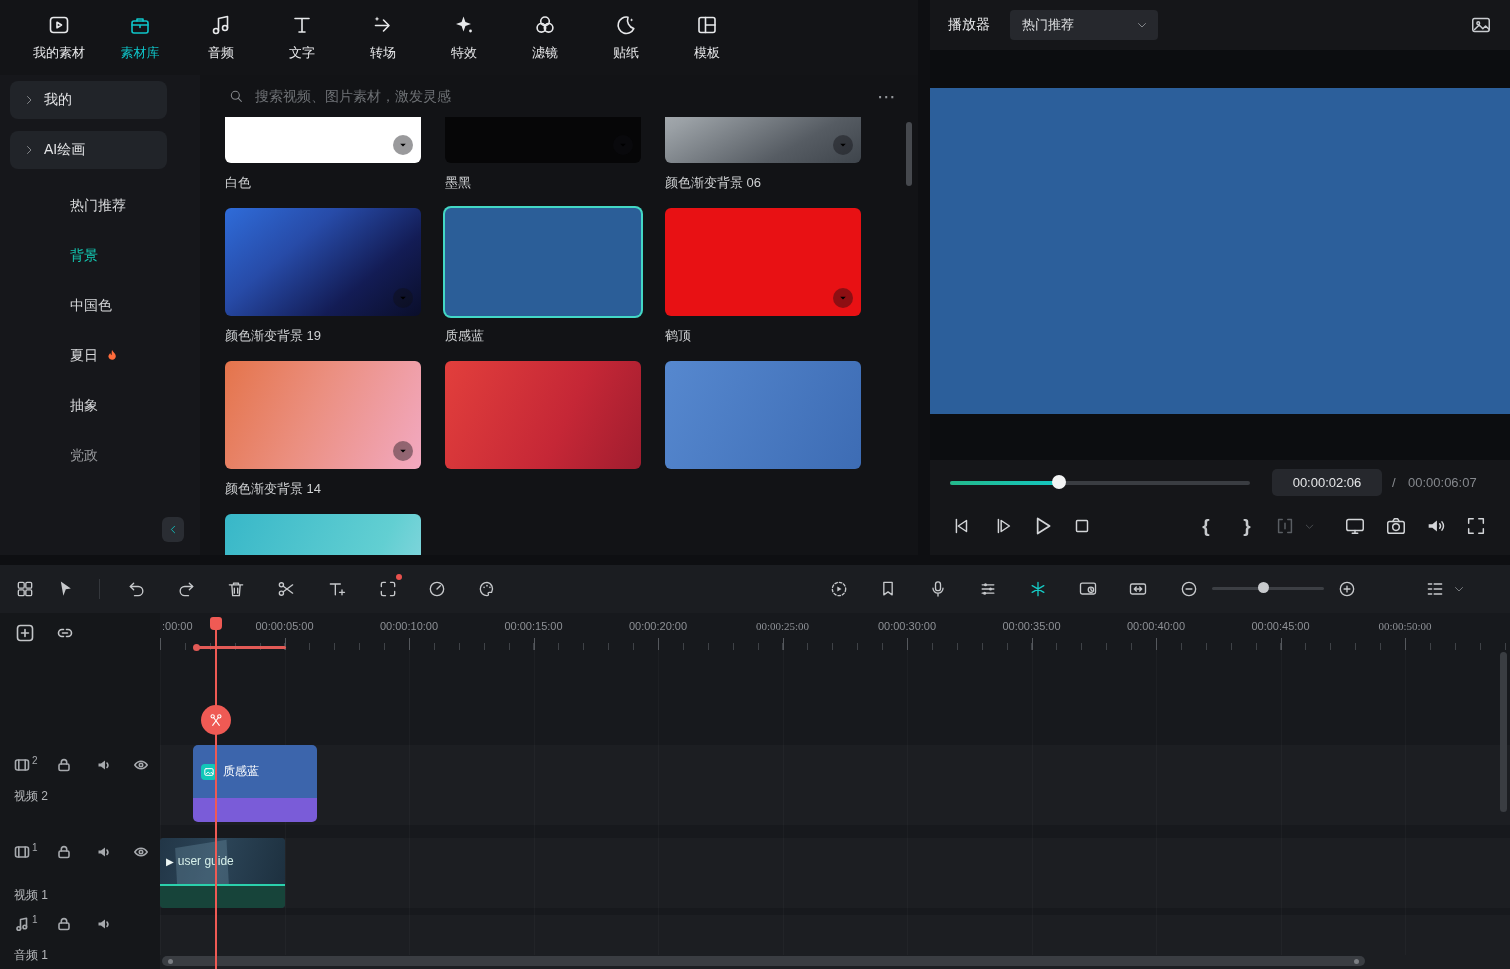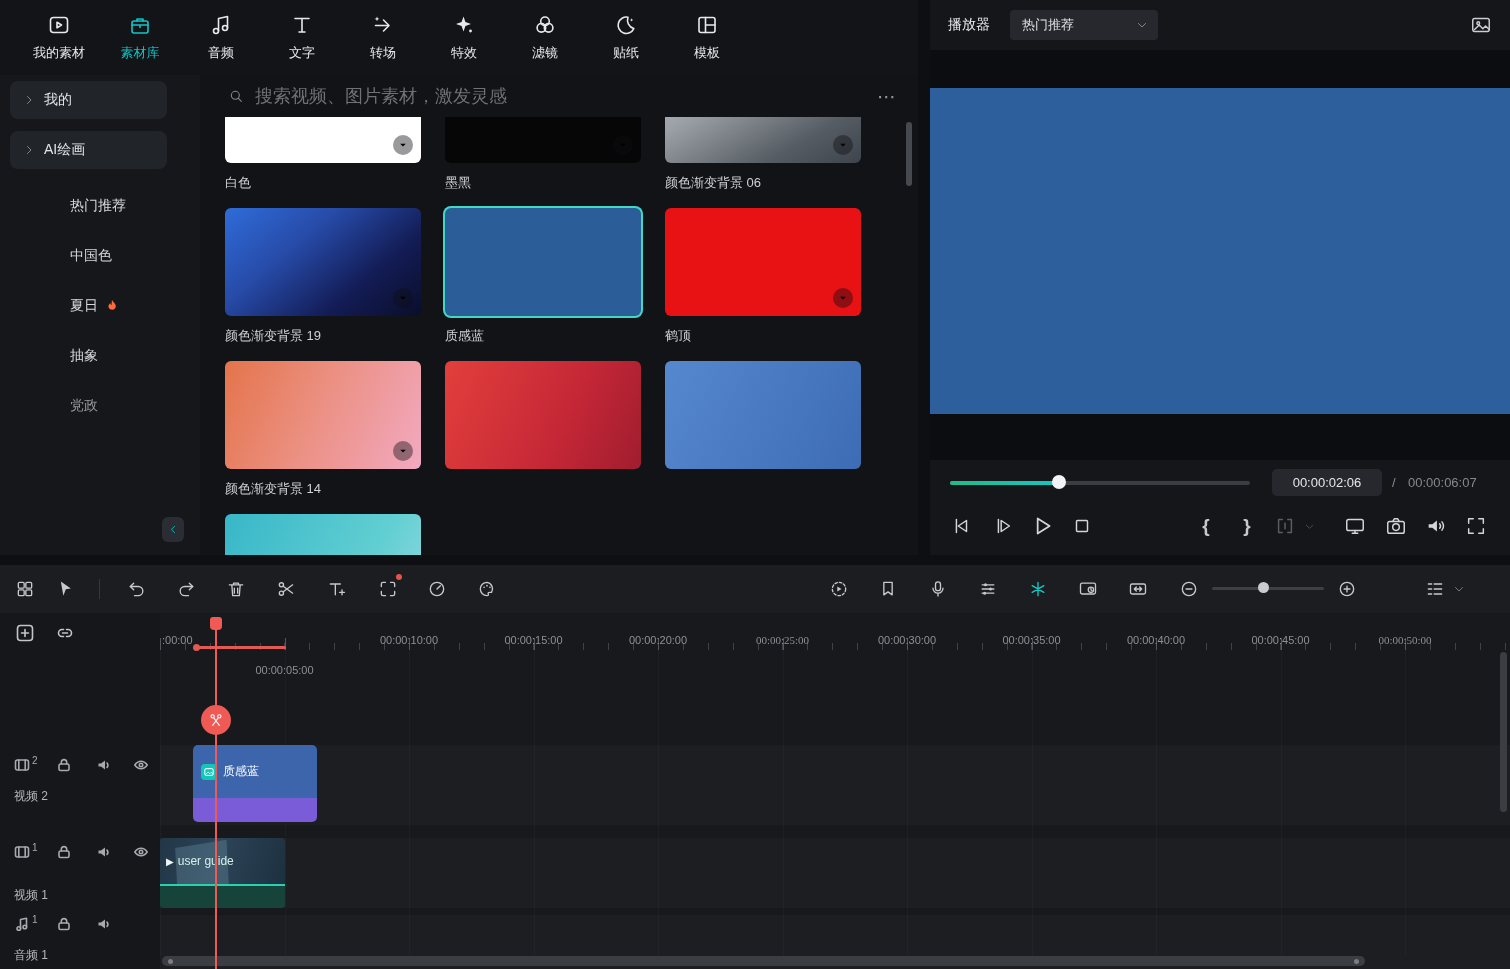--- a/index.html
+++ b/index.html
@@ -20,21 +20,21 @@
   .group-btn .chev{color:#9a9da1;}
   .cats{margin-top:5px;}
   .cat{height:50px;display:flex;align-items:center;padding-left:70px;font-size:14px;color:#d7d8da;gap:7px;cursor:pointer;}
   .cat.active{color:#13c8b2;}
   .cat.faded{color:#97999c;}
   .side-fade{position:absolute;left:0;bottom:0;width:200px;height:62px;background:linear-gradient(to bottom,rgba(22,23,27,0),#16171b 75%);pointer-events:none;}
   .collapse-btn{position:absolute;left:162px;top:442px;width:22px;height:25px;background:#2a2d33;border-radius:6px;display:flex;align-items:center;justify-content:center;color:#0fc6c3;cursor:pointer;}
 
   .media-panel{position:absolute;left:200px;top:75px;width:718px;height:480px;background:#121316;}
   .search-row{position:absolute;top:0;left:0;right:0;height:42px;display:flex;align-items:center;padding:0 18px 0 28px;gap:9px;}
-  .search-row input{flex:1;background:transparent;border:none;outline:none;color:#ffffff;font-size:18px;font-family:inherit;}
+  .search-row input{flex:1;background:transparent;border:none;outline:none;color:#ffffff;font-size:14px;font-family:inherit;}
   .search-row input::placeholder{color:#6e7175;}
   .more-btn{color:#94979b;font-size:19px;line-height:1;cursor:pointer;padding:0 4px;}
   .grid-viewport{position:absolute;left:0;top:42px;width:718px;height:438px;overflow:hidden;}
   .grid{display:grid;grid-template-columns:repeat(3,196px);column-gap:24px;padding-left:25px;margin-top:-62px;}
   .cell{height:153px;position:relative;}
   .card{width:196px;height:108px;border-radius:6px;position:relative;background:#333;cursor:pointer;}
   .cell.selected .card{box-shadow:0 0 0 2px #43d8c6;}
   .cell-label{margin-top:11px;font-size:13px;color:#cfd1d3;white-space:nowrap;overflow:hidden;}
   .dl{position:absolute;right:8px;bottom:8px;width:20px;height:20px;border-radius:50%;background:rgba(15,15,18,.42);display:none;align-items:center;justify-content:center;color:#fff;cursor:pointer;}
   .cell.has-dl .dl{display:flex;}
@@ -67,21 +67,21 @@
   .red-dot{position:absolute;left:396px;top:9px;width:6px;height:6px;border-radius:50%;background:#e8514d;}
   .zoom-track{position:absolute;left:1212px;top:22px;width:112px;height:3px;background:#3c3f44;border-radius:2px;cursor:pointer;}
   .zoom-handle{position:absolute;left:1258px;top:17px;width:11px;height:11px;border-radius:50%;background:#c9cbce;cursor:pointer;}
   .tb-chev{position:absolute;left:1453px;top:18px;color:#8d9094;cursor:pointer;}
 
   
   .timeline{position:absolute;left:0;top:613px;width:1510px;height:356px;background:#17191d;}
   .ruler{position:absolute;left:0;top:5px;right:0;height:32px;cursor:pointer;}
   .ticks-minor{position:absolute;left:160px;right:0;bottom:0;height:7px;background:repeating-linear-gradient(to right,#3f4247 0 1px,transparent 1px 24.9px);}
   .ticks-major{position:absolute;left:160px;right:0;bottom:0;height:12px;background:repeating-linear-gradient(to right,#55585d 0 1px,transparent 1px 124.5px);}
-  .ruler-label{position:absolute;top:16px;font-size:11px;color:#8d9095;white-space:nowrap;}
+  .ruler-label{position:absolute;top:2px;font-size:11px;color:#8d9095;white-space:nowrap;}
   .ruler-label.centered{transform:translateX(-50%);}
   .cut-range{position:absolute;left:195px;top:33px;width:91px;height:3px;background:#e25a56;border-radius:2px;}
   .cut-range::before{content:"";position:absolute;left:-2px;top:-2px;width:7px;height:7px;border-radius:50%;background:#e25a56;}
   .gridlines{position:absolute;left:160px;right:0;top:37px;bottom:14px;background:repeating-linear-gradient(to right,rgba(255,255,255,.028) 0 1px,transparent 1px 124.5px);}
   .lane{position:absolute;left:160px;right:0;background:rgba(255,255,255,.025);}
   .track-header-col{position:absolute;left:0;top:0;width:160px;height:356px;background:#15171a;z-index:5;}
   .tool20{position:absolute;top:10px;width:20px;height:20px;color:#c3c5c8;display:flex;align-items:center;justify-content:center;cursor:pointer;}
   .th-icon{position:absolute;width:16px;height:16px;color:#a6a9ad;cursor:pointer;}
   .th-num{position:absolute;font-size:10px;color:#a6a9ad;}
   .th-label{position:absolute;left:14px;font-size:12px;color:#b5b7ba;white-space:nowrap;}
@@ -213,20 +213,23 @@
             <svg width="12" height="12" viewBox="0 0 24 24">
               <path d="M9 5l7 7-7 7"></path>
             </svg>
           </span>
         <span>AI绘画</span>
       </div>
       <div class="cats">
         <div class="cat">
             <span>热门推荐</span>
           </div>
+        <div class="cat active">
+            <span>背景</span>
+          </div>
         <div class="cat">
             <span>中国色</span>
           </div>
         <div class="cat">
           <span>夏日</span>
           <span class="icon">
               <svg width="14" height="14" viewBox="0 0 14 14">
                 <path d="M7 .8c.6 2.4 3.8 3.4 3.8 6.6A3.8 3.8 0 0 1 3.4 8c0-1.5.9-2.7 1.8-3.9.2 1 .7 1.7 1.5 2.1C6.6 4.4 6.6 2.5 7 .8z" fill="#ff6b3b" stroke="none"></path>
               </svg>
             </span>
@@ -652,21 +655,21 @@
     <div class="lane" style="top:132px;height:80px;"></div>
     <div class="lane" style="top:225px;height:70px;"></div>
     <div class="lane" style="top:302px;height:54px;"></div>
 
     <div class="ruler">
       <div class="ticks-minor"></div>
       <div class="ticks-major"></div>
       <div>
 
       <span class="ruler-label" style="left: 162px;">:00:00</span>
-          <span class="ruler-label centered" style="left: 284.5px; margin-top: 30px;">00:00:05:00</span>
+          <span class="ruler-label centered" style="left: 284.5px;">00:00:05:00</span>
           <span class="ruler-label centered" style="left: 409px;">00:00:10:00</span>
           <span class="ruler-label centered" style="left: 533.5px;">00:00:15:00</span>
           <span class="ruler-label centered" style="left: 658px;">00:00:20:00</span>
           <span class="ruler-label centered" style="left: 782.5px; font-family: Liberation Serif, serif;">00:00:25:00</span>
           <span class="ruler-label centered" style="left: 907px;">00:00:30:00</span>
           <span class="ruler-label centered" style="left: 1031.5px;">00:00:35:00</span>
           <span class="ruler-label centered" style="left: 1156px;">00:00:40:00</span>
           <span class="ruler-label centered" style="left: 1280.5px;">00:00:45:00</span>
           <span class="ruler-label centered" style="left: 1405px; font-family: Liberation Serif, serif;">00:00:50:00</span>
         </div>

